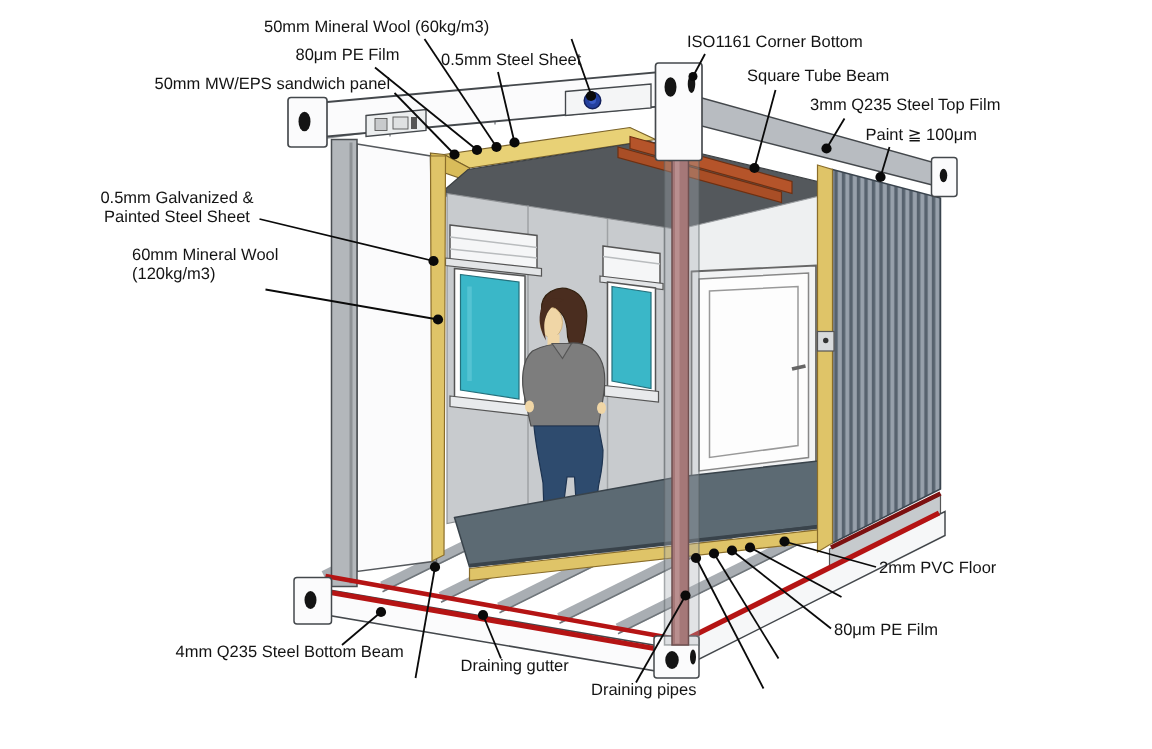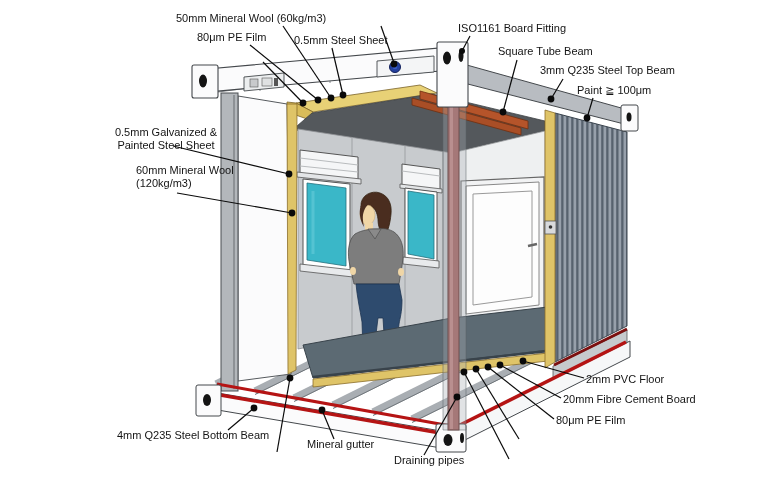--- a/index.html
+++ b/index.html
@@ -1,20 +1,20 @@
 <!DOCTYPE html>
 <html><head>
 <meta charset="utf-8">
 <style>
   html,body{margin:0;padding:0;background:#fff;}
   #stage{position:relative;width:768px;height:499px;background:#fff;overflow:hidden;
          font-family:"Liberation Sans",sans-serif;}
   #drawing{position:absolute;left:0;top:0;}
   .lbl{position:absolute;font-size:11px;line-height:1.2;color:#141414;white-space:nowrap;}
-  .lbl.wrap{white-space:normal;margin-left:48px;}
+  .lbl.wrap{white-space:normal;}
   .lbl.center{text-align:center;}
 </style>
 </head>
 <body>
 
 <div id="stage">
 
 <svg id="drawing" width="768" height="499" viewBox="0 0 768 499">
   <defs>
     <pattern id="corr" patternUnits="userSpaceOnUse" width="5" height="6">
@@ -233,26 +233,26 @@
           <circle cx="488" cy="367" r="3.4"></circle>
       <circle cx="476" cy="369" r="3.4"></circle>
           <circle cx="464" cy="372" r="3.4"></circle>
     </g>
   </g>
 </svg>
 
 <div class="lbl" style="left:176px;top:12px">50mm Mineral Wool (60kg/m3)</div>
 <div class="lbl" style="left:197px;top:31px">80μm PE Film</div>
 <div class="lbl" style="left:294px;top:34px">0.5mm Steel Sheet</div>
-<div class="lbl" style="left:458px;top:22px">ISO1161 Board Fitting</div>
+<div class="lbl" style="left:103px;top:50px">50mm MW/EPS sandwich panel</div>
+<div class="lbl" style="left:458px;top:22px">ISO1161 Corner Bottom</div>
 <div class="lbl" style="left:498px;top:45px">Square Tube Beam</div>
-<div class="lbl" style="left:540px;top:64px">3mm Q235 Steel Top Beam</div>
+<div class="lbl" style="left:540px;top:64px">3mm Q235 Steel Top Film</div>
 <div class="lbl" style="left:577px;top:84px">Paint ≧ 100μm</div>
 <div class="lbl wrap center" style="left:60px;top:126px;width:116px">0.5mm Galvanized &amp; Painted Steel Sheet</div>
 <div class="lbl wrap" style="left:88px;top:164px;width:104px">60mm Mineral Wool (120kg/m3)</div>
 <div class="lbl" style="left:117px;top:429px">4mm Q235 Steel Bottom Beam</div>
-<div class="lbl" style="left:307px;top:438px">Mineral gutter</div>
+<div class="lbl" style="left:307px;top:438px">Draining gutter</div>
 <div class="lbl" style="left:394px;top:454px">Draining pipes</div>
 <div class="lbl" style="left:586px;top:373px">2mm PVC Floor</div>
-<div class="lbl" style="left:563px;top:393px">20mm Fibre Cement Board</div>
 <div class="lbl" style="left:556px;top:414px">80μm PE Film</div>
 
 </div>
 
 </body></html>

